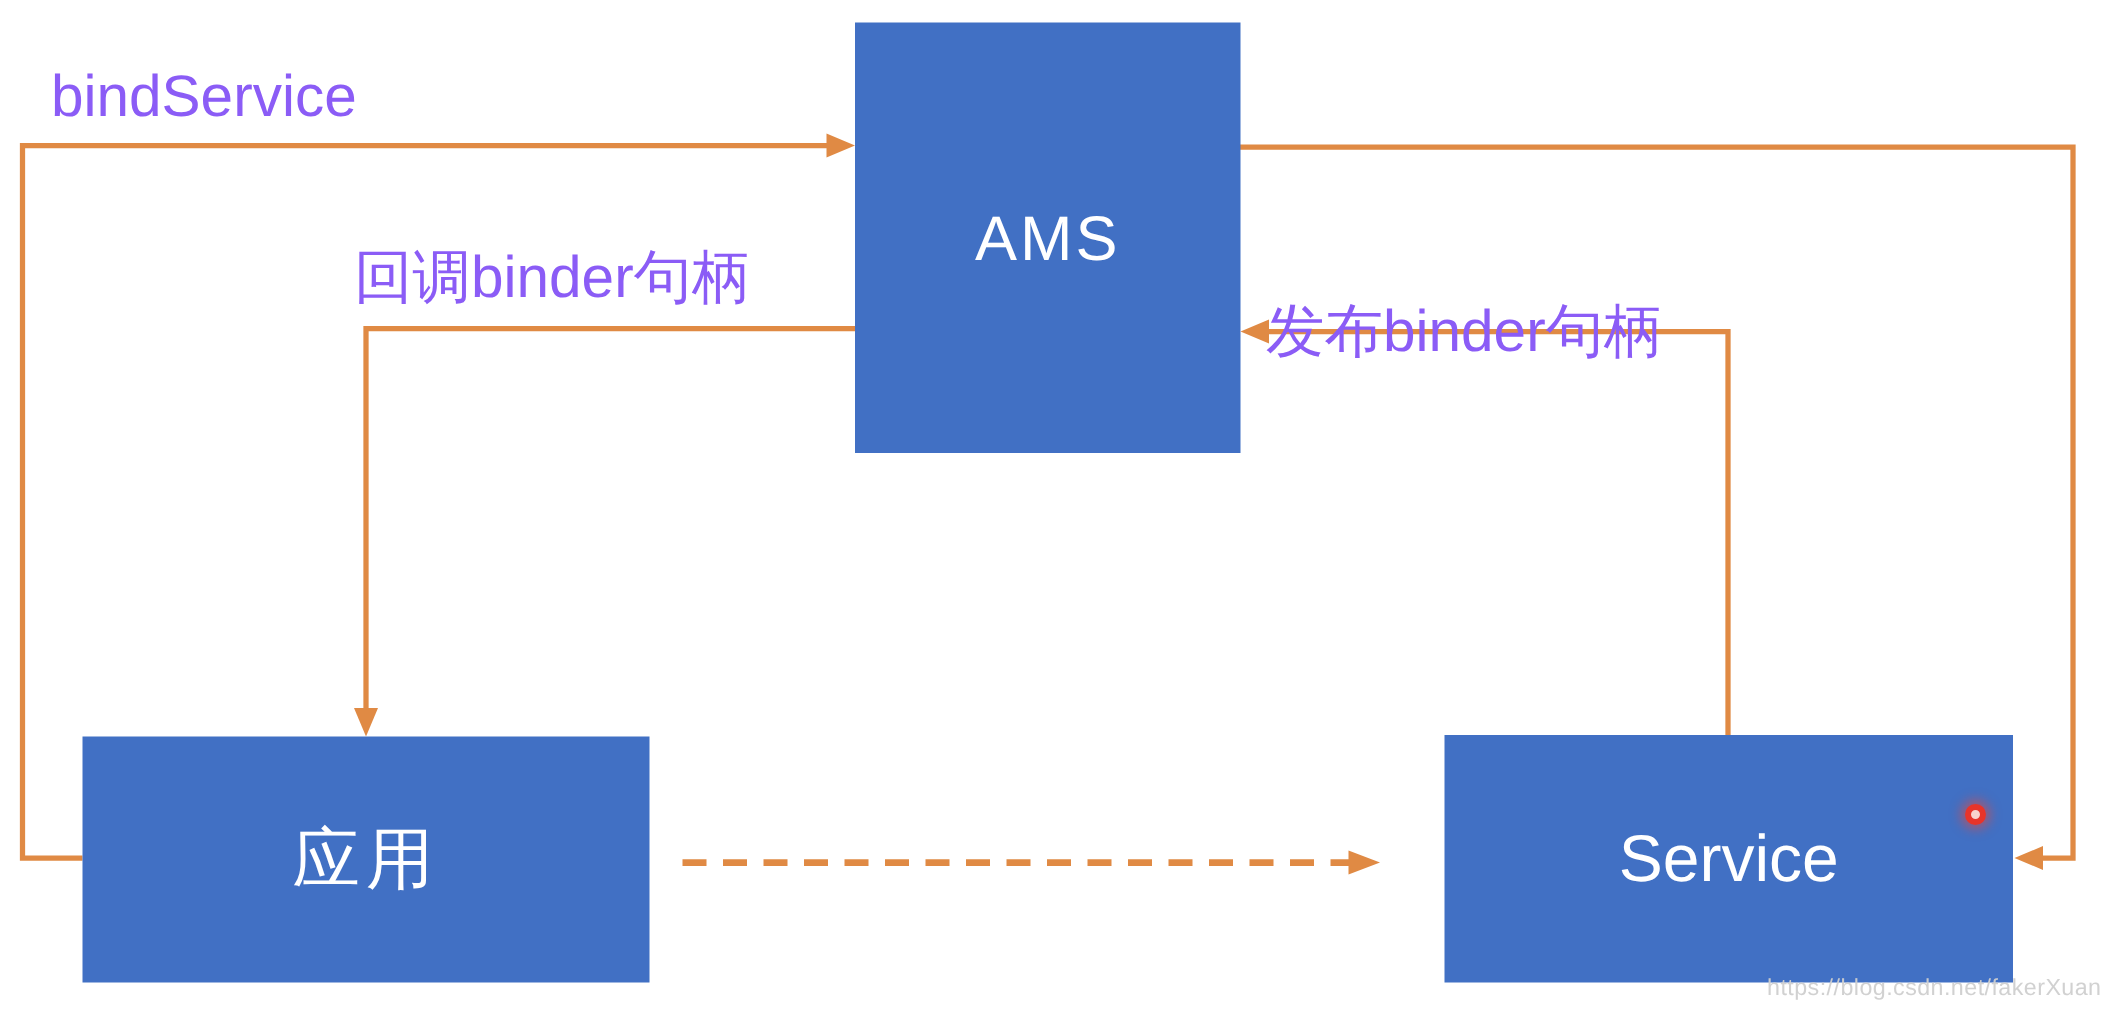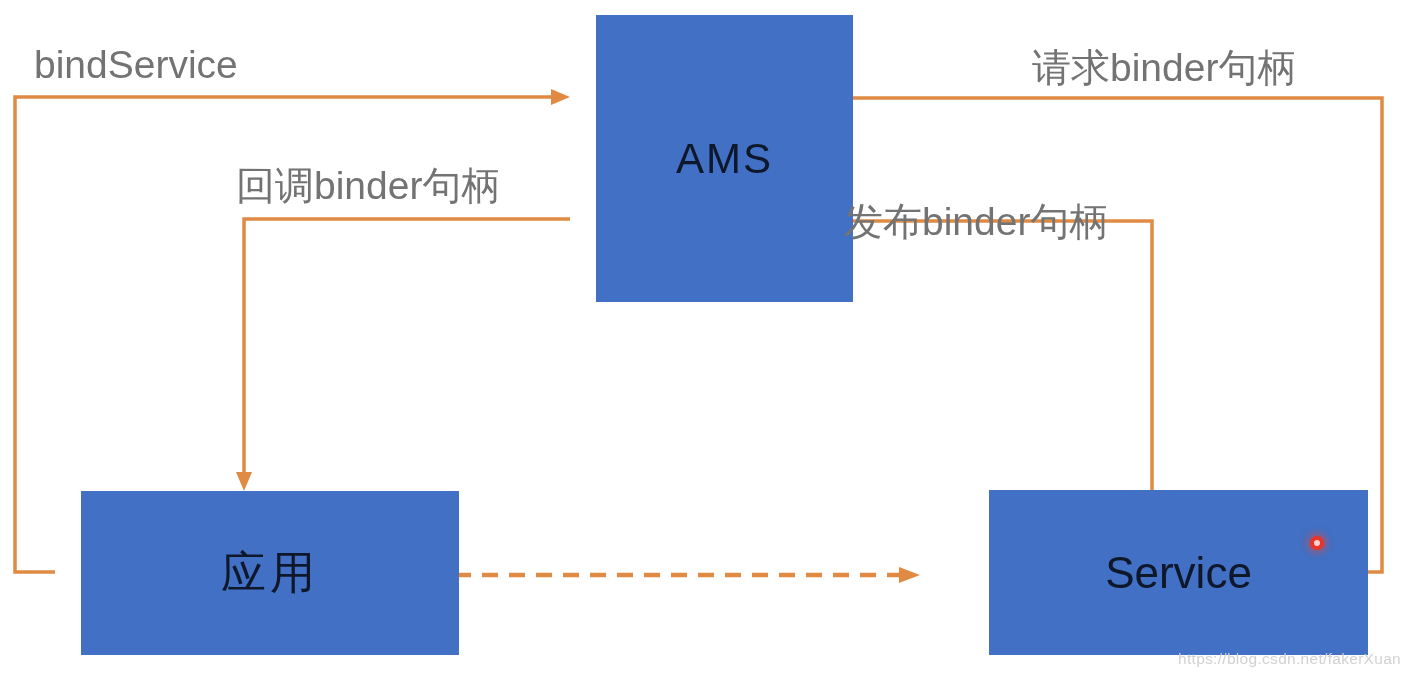--- a/index.html
+++ b/index.html
@@ -17,33 +17,32 @@
   }
   .arrow-layer {
     position: absolute;
     left: 0; top: 0;
     width: 1408px;
     height: 676px;
   }
   .node {
     position: absolute;
     background: #4170c4;
-    color: #0f172a;
+    color: #ffffff;
     display: flex;
     align-items: center;
     justify-content: center;
     box-sizing: border-box;
-    margin-left: 26px;
   }
   .node-ams     { left: 570px; top: 15px;  width: 257px; height: 287px; font-size: 42px; letter-spacing: 2px; }
   .node-app     { left: 55px;  top: 491px; width: 378px; height: 164px; font-size: 45px; letter-spacing: 4px; align-items: center; }
   .node-service { left: 963px; top: 490px; width: 379px; height: 165px; font-size: 44px; text-align: right; }
   .edge-label {
     position: absolute;
-    color: #737373;
+    color: #8b5cf6;
     font-size: 39px;
     white-space: nowrap;
     line-height: 1.1;
   }
   .lbl-bindservice { left: 34px;   top: 44px;  }
   .lbl-request     { left: 1032px; top: 47px;  }
   .lbl-callback    { left: 236px;  top: 165px; }
   .lbl-publish     { left: 844px;  top: 165px; margin-top: 36px; }
   .lbl-bindercall  { left: 563px;  top: 518px; }
   .pointer-dot {
@@ -105,21 +104,20 @@
     <span>AMS</span>
   </div>
   <div class="node node-app">
     <span>应用</span>
   </div>
   <div class="node node-service">
     <span>Service</span>
   </div>
 
   <div class="edge-label lbl-bindservice">bindService</div>
-  <div class="edge-label lbl-request">请求binder句柄</div>
   <div class="edge-label lbl-callback">回调binder句柄</div>
   <div class="edge-label lbl-publish">发布binder句柄</div>
 
   <div class="pointer-dot"></div>
 
   <div class="watermark">https://blog.csdn.net/fakerXuan</div>
 
 </div>
 
 </body></html>

